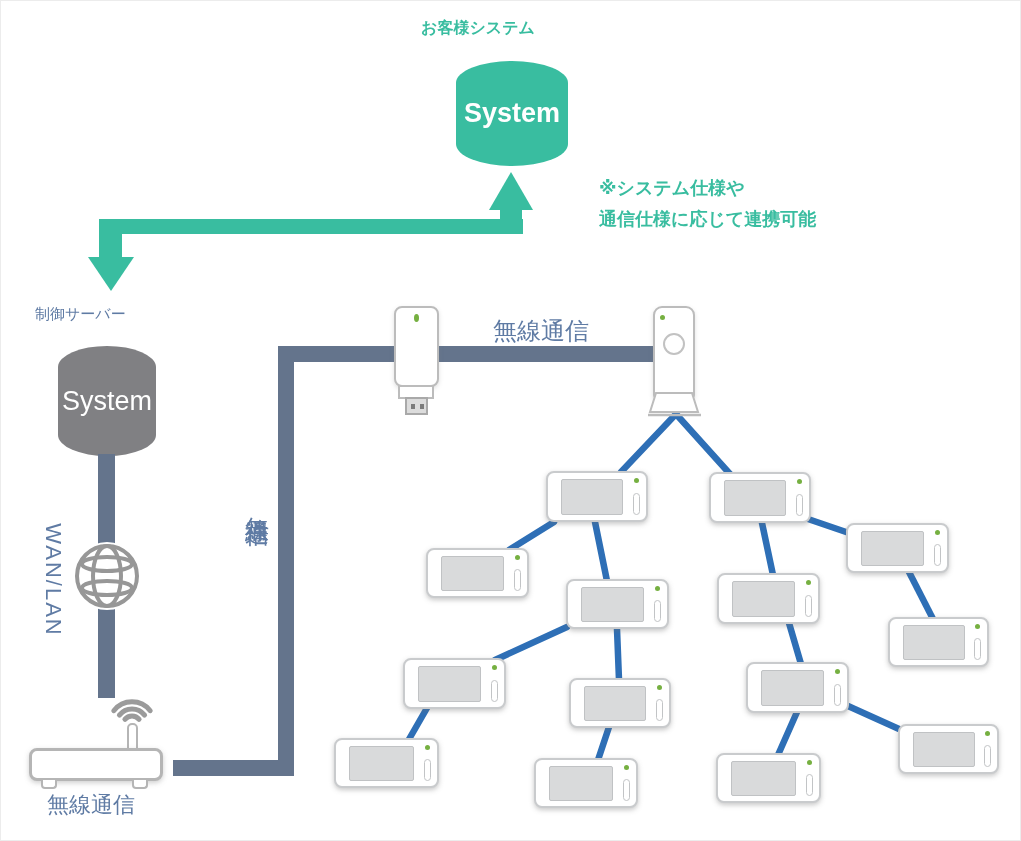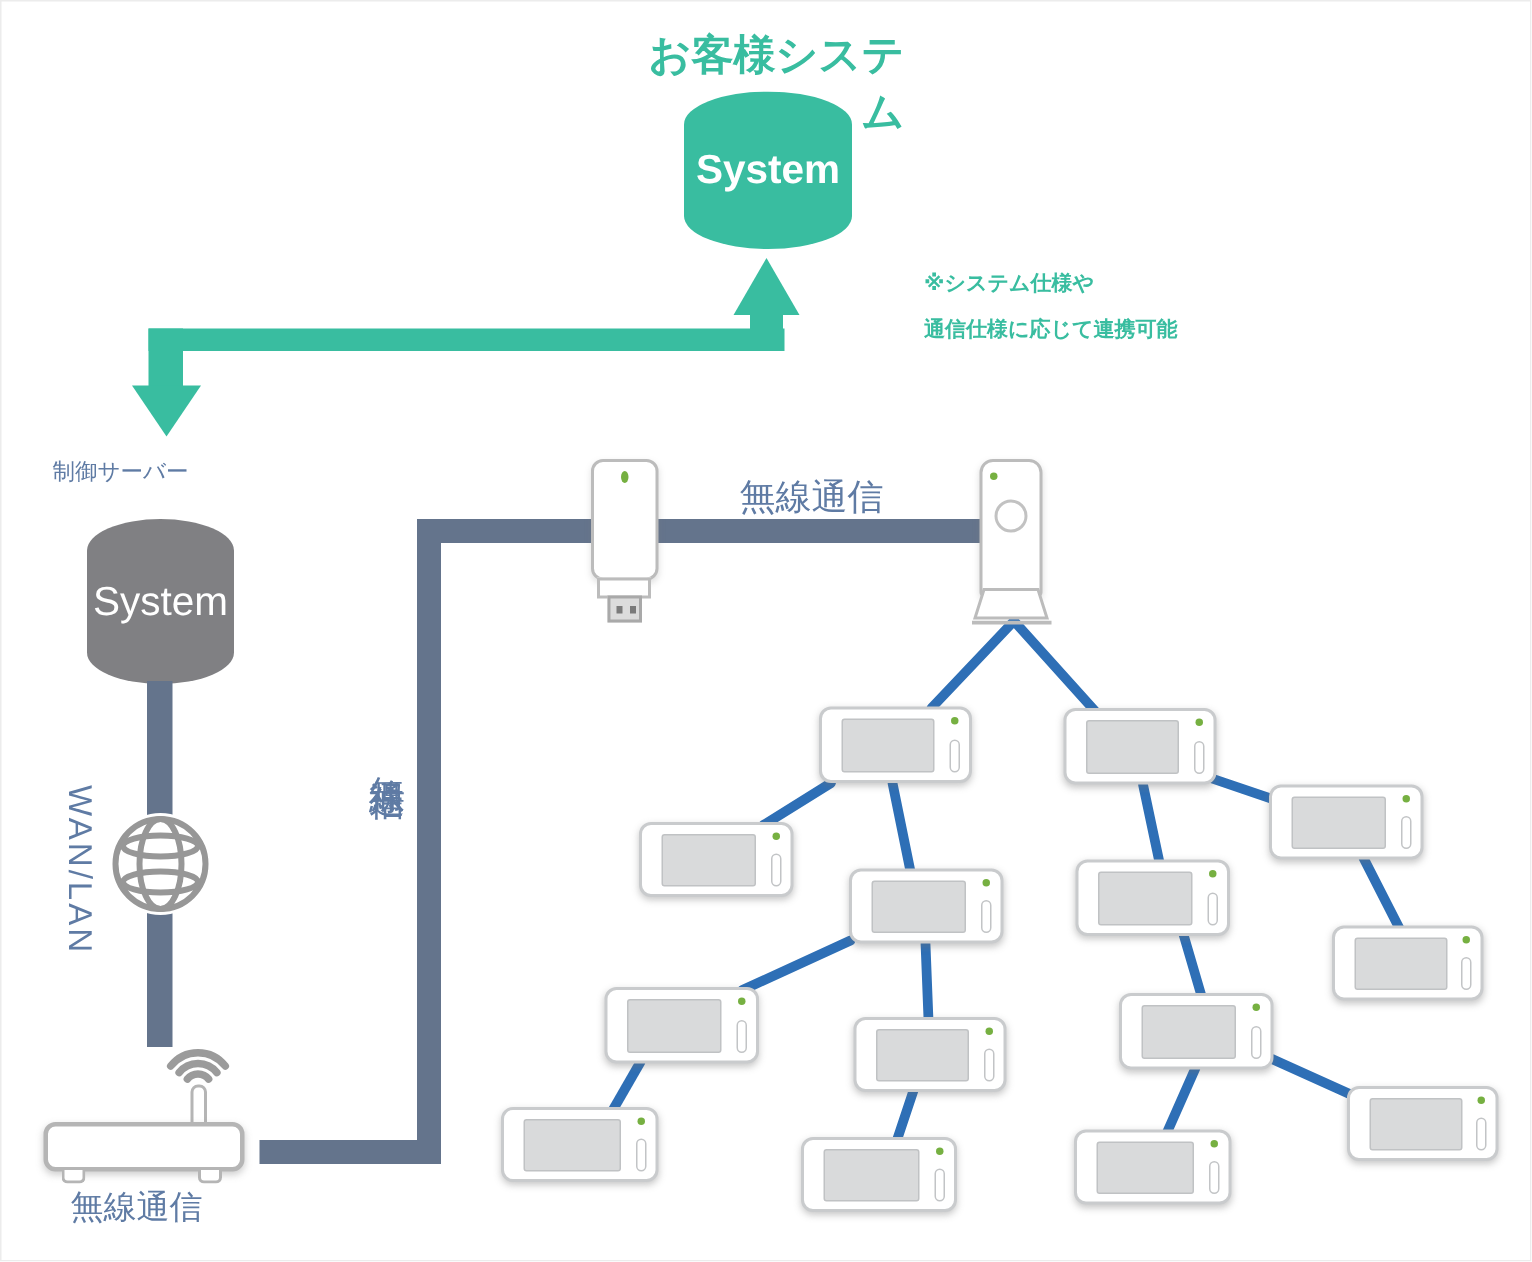--- a/index.html
+++ b/index.html
@@ -3,27 +3,27 @@
 <meta charset="utf-8">
 <style>
   html,body{margin:0;padding:0;background:#fff;}
   .canvas{
     position:relative;width:1021px;height:841px;background:#fff;overflow:hidden;
     font-family:"Liberation Sans","DejaVu Sans",sans-serif;
     border:1px solid #ececec;box-sizing:border-box;
   }
   .abs{position:absolute;}
   
-  .customer-title{left:420px;top:17px;width:182px;text-align:right;
-    font-size:28px;font-weight:bold;color:var(--teal,#39BDA0);}
+  .customer-title{left:420px;top:17px;width:182px;text-align:left;
+    font-size:16px;font-weight:bold;color:var(--teal,#39BDA0);}
   .cyl-text{display:flex;align-items:center;justify-content:center;color:#fff;text-align:center;}
   .cyl-text.teal{left:455px;top:60px;width:112px;height:105px;font-size:27px;font-weight:bold;}
   .cyl-text.gray{left:57px;top:345px;width:98px;height:110px;font-size:27px;font-weight:normal;}
   .link-label{left:193px;top:180px;font-size:22px;font-weight:bold;color:var(--teal,#39BDA0);white-space:nowrap;}
-  .note{left:615px;top:172px;font-size:14px;font-weight:bold;line-height:31px;
+  .note{left:598px;top:172px;font-size:18px;font-weight:bold;line-height:31px;
     color:var(--teal,#39BDA0);white-space:nowrap;}
   
   .server-title{left:34px;top:304px;font-size:15px;color:var(--label-blue-gray,#5F7BA4);white-space:nowrap;}
   .wanlan-bar{left:97px;top:453px;width:17px;height:244px;background:var(--slate,#64748C);}
   .wanlan-label{left:-18px;top:566px;width:140px;text-align:center;transform:rotate(90deg);
     font-size:22px;letter-spacing:2px;color:var(--label-blue-gray,#5F7BA4);white-space:nowrap;}
   .router-label{left:46px;top:789px;font-size:22px;color:var(--label-blue-gray,#5F7BA4);white-space:nowrap;}
   .router-box{left:28px;top:747px;width:134px;height:33px;background:#fff;border:3px solid #b5b5b5;
     border-radius:8px;box-shadow:0 2px 5px rgba(120,120,120,.35);box-sizing:border-box;}
   .router-foot{top:779px;width:16px;height:9px;background:#fff;border:2px solid #b5b5b5;border-top:none;

